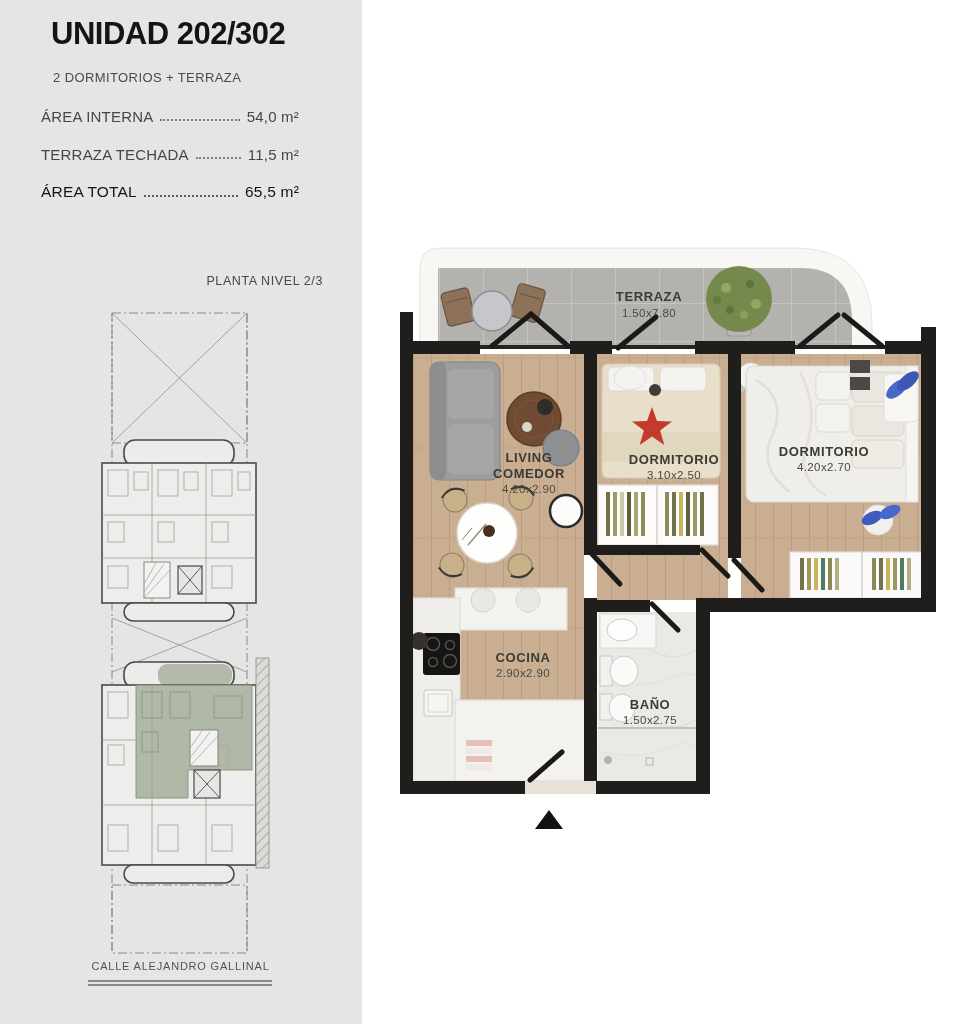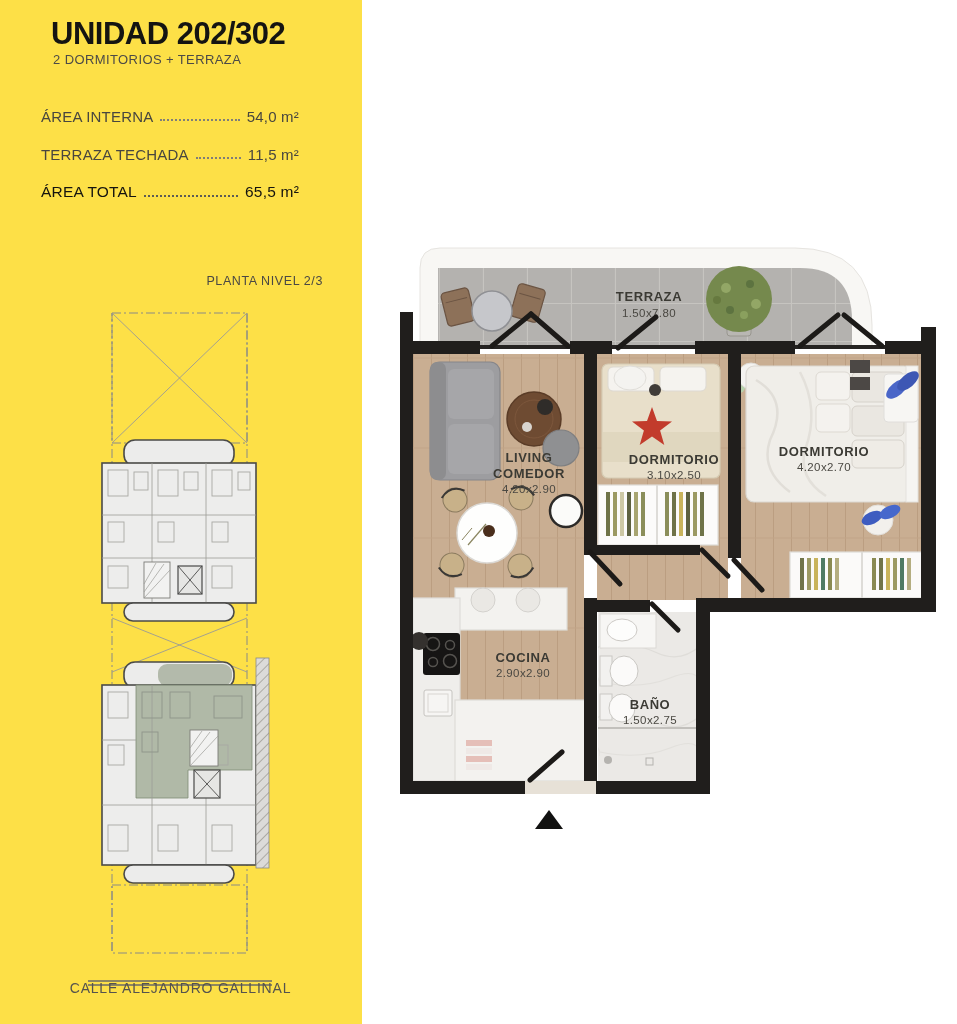--- a/index.html
+++ b/index.html
@@ -1,33 +1,33 @@
 <!DOCTYPE html>
 <html><head>
 <meta charset="utf-8">
 <style>
   html,body{margin:0;padding:0;background:#ffffff;}
   .page{position:relative;width:957px;height:1024px;background:#ffffff;overflow:hidden;
         font-family:"Liberation Sans",sans-serif;color:#3b3a36;}
   
-  .sidebar{position:absolute;left:0;top:0;width:362px;height:1024px;background:#fde047;}
+  .sidebar{position:absolute;left:0;top:0;width:362px;height:1024px;background:#e5e5e5;}
   .unit-title{position:absolute;left:51px;top:16px;font-size:31px;font-weight:700;
               letter-spacing:-0.5px;color:#141412;white-space:nowrap;}
-  .unit-subtitle{position:absolute;left:53px;top:52px;font-size:13px;letter-spacing:0.4px;color:#4c4a47;}
+  .unit-subtitle{position:absolute;left:53px;top:70px;font-size:13px;letter-spacing:0.4px;color:#4c4a47;}
   .area-list{position:absolute;left:41px;top:102px;width:258px;}
   .area-row{display:flex;align-items:flex-end;height:23px;margin-bottom:15px;
             font-size:15px;color:#48463f;letter-spacing:0.2px;}
   .area-row .dots{flex:1;border-bottom:2px dotted #807e79;margin:0 7px 4px 7px;}
   .area-row.total{font-weight:400;color:#15140f;font-size:15.5px;}
   .area-row.total .dots{border-bottom-color:#5d5b55;}
   .plan-title{position:absolute;left:38px;top:274px;width:285px;text-align:right;
               font-size:12.5px;letter-spacing:0.6px;color:#4a4844;}
   .siteplan-svg{position:absolute;left:38px;top:300px;}
-  .street-label{position:absolute;left:38px;top:980px;width:285px;text-align:center;
-                font-size:14px;letter-spacing:0.8px;color:#55534e;}
+  .street-label{position:absolute;left:38px;top:960px;width:285px;text-align:center;
+                font-size:11px;letter-spacing:0.8px;color:#55534e;}
   
   .floorplan-svg{position:absolute;left:390px;top:228px;}
   .rn{font-family:"Liberation Sans",sans-serif;font-size:13px;font-weight:700;
       letter-spacing:0.6px;fill:#3b3a34;text-anchor:middle;}
   .rd{font-family:"Liberation Sans",sans-serif;font-size:11.5px;letter-spacing:0.4px;
       fill:#4a4842;text-anchor:middle;}
 </style>
 </head>
 <body>
 

